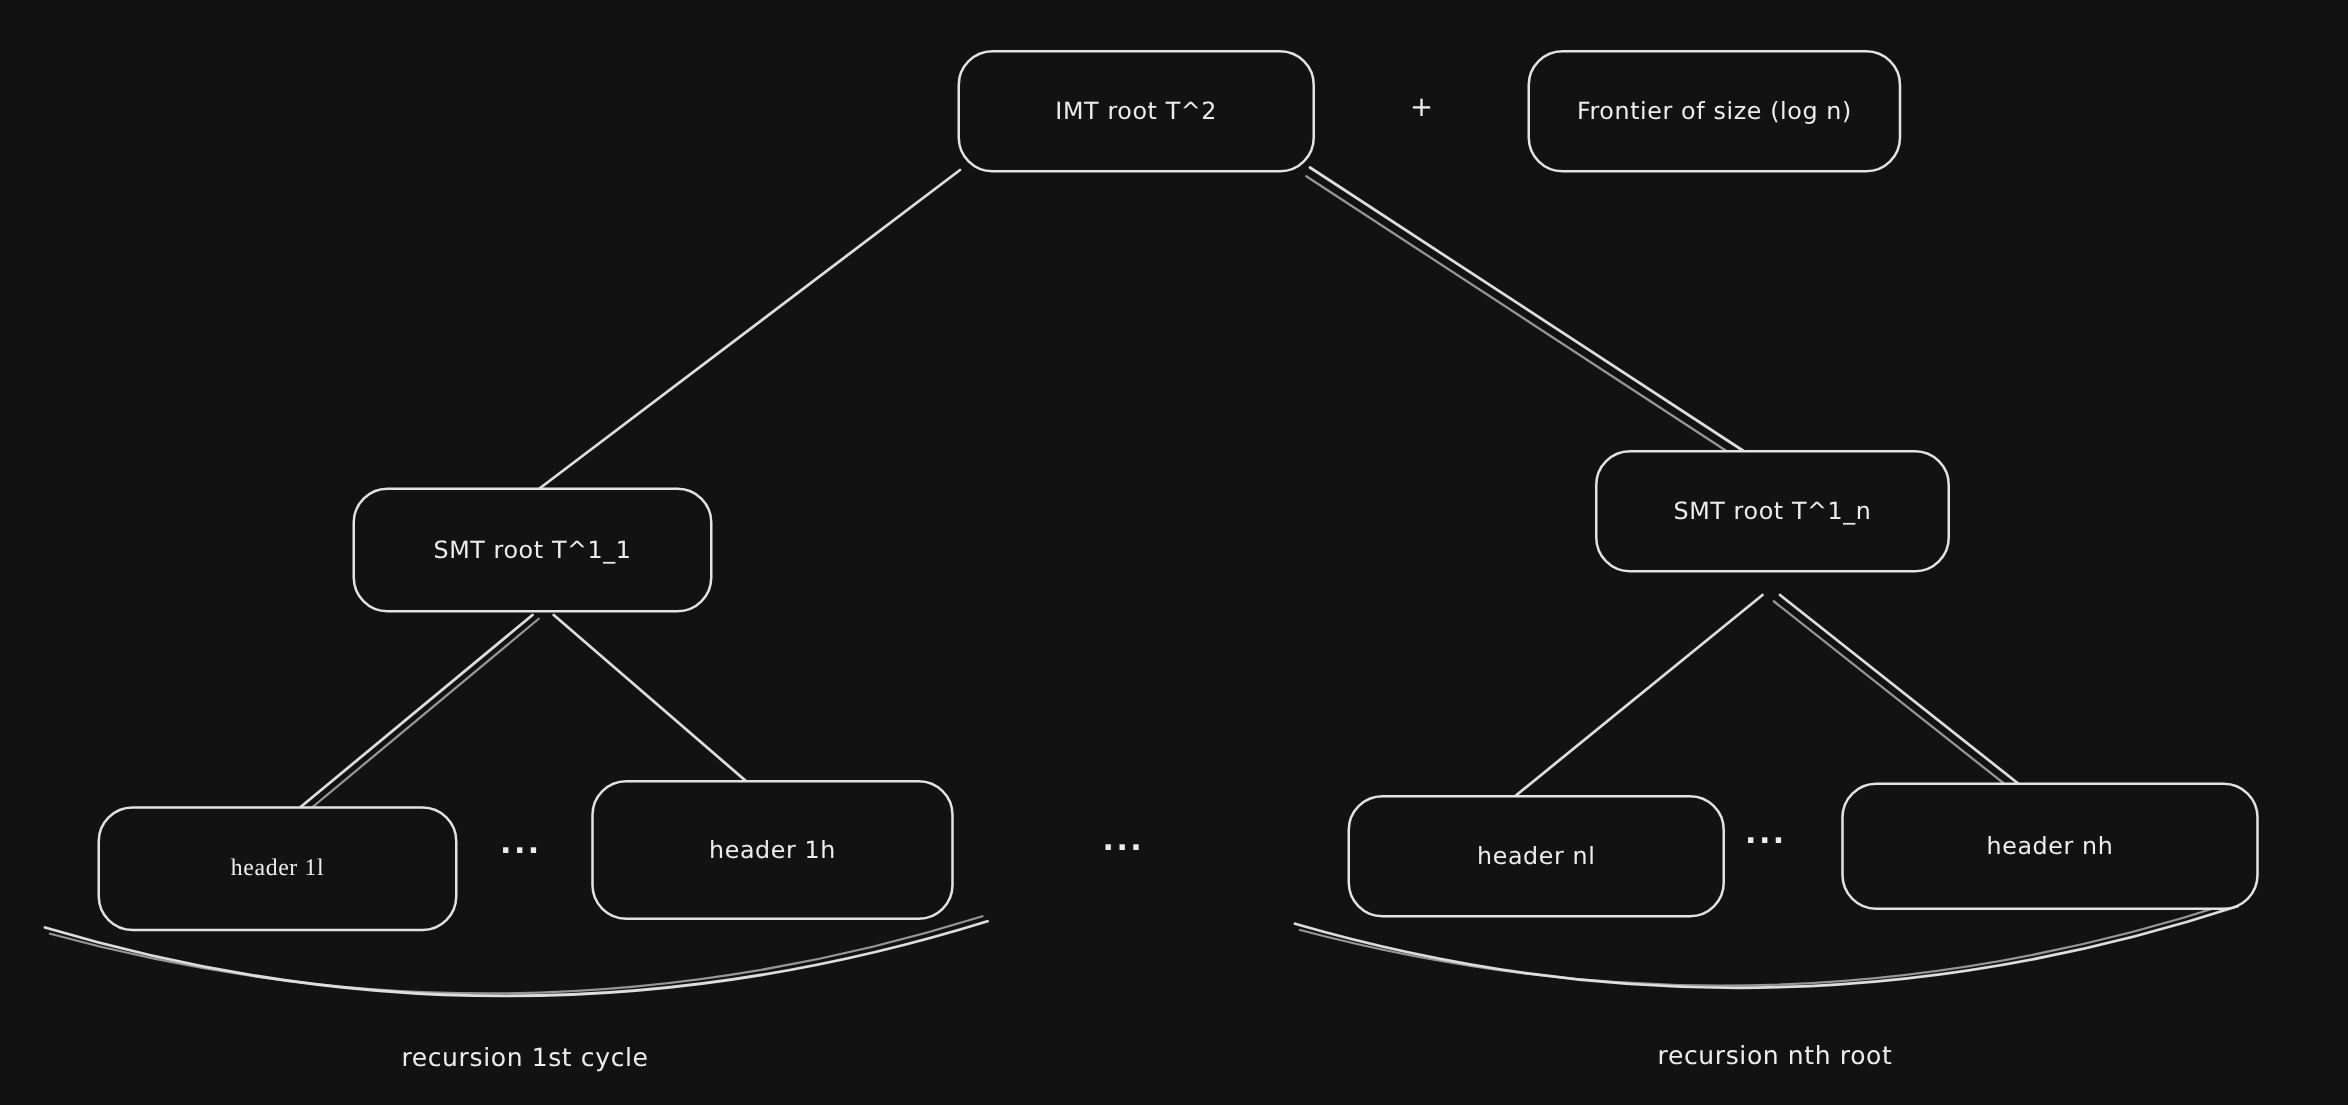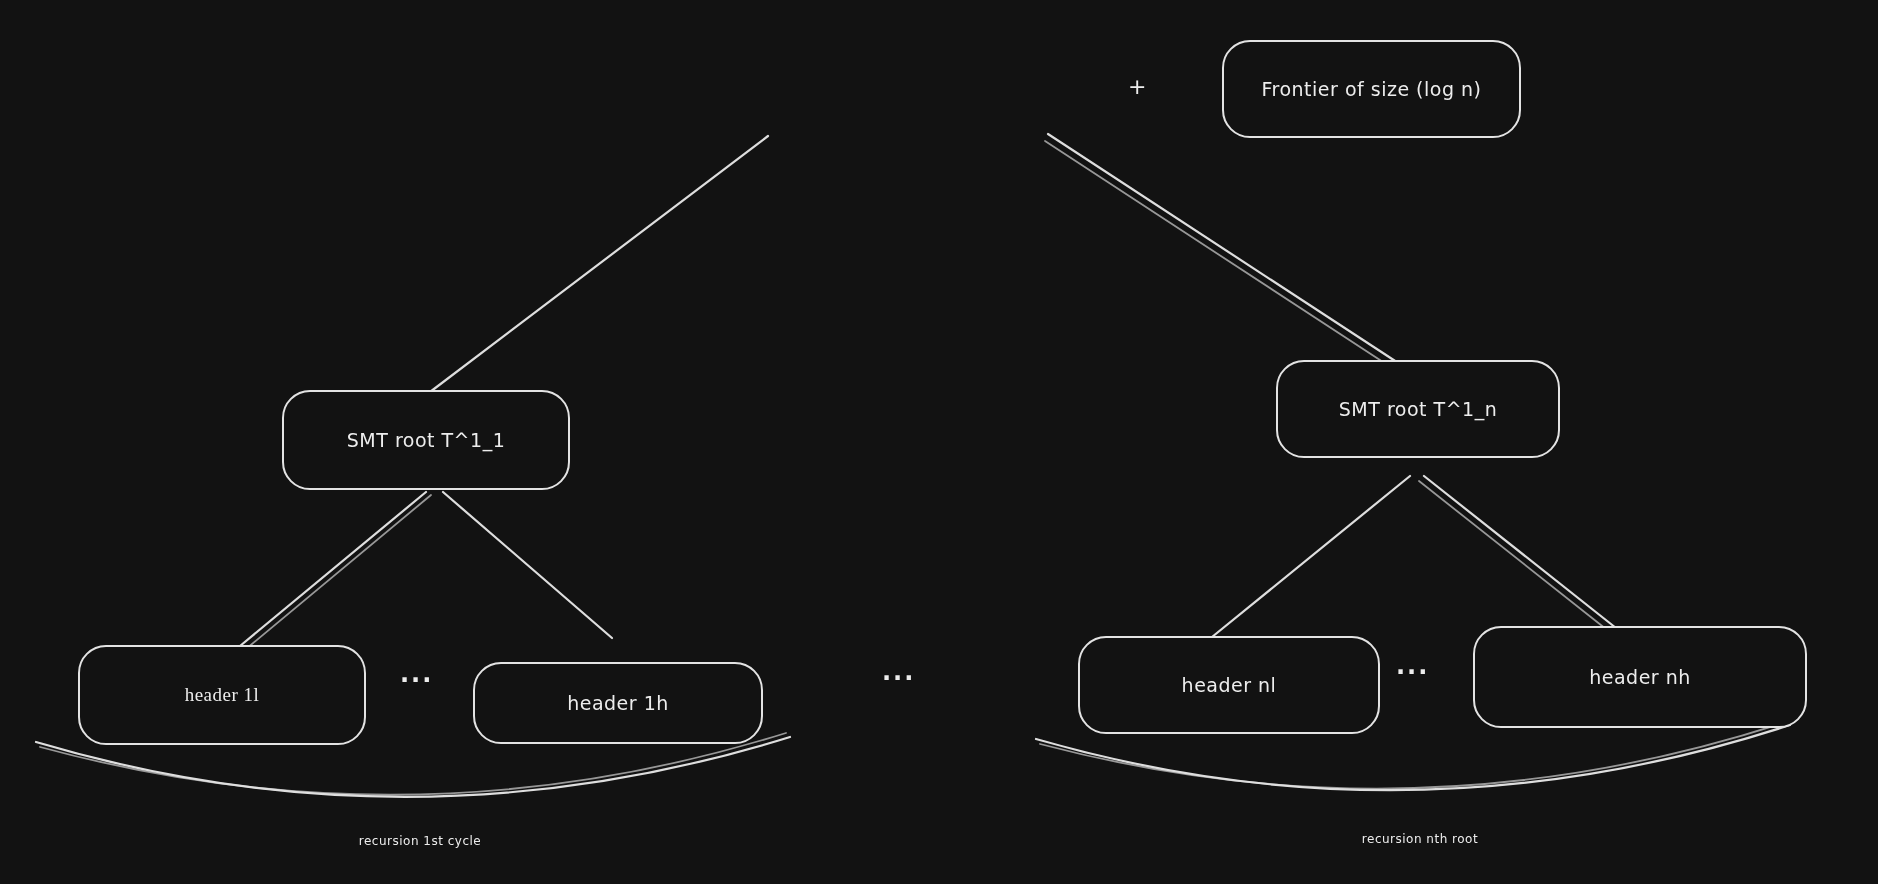--- a/index.html
+++ b/index.html
@@ -54,21 +54,21 @@
   }
   .plus {
     font-size: 22px;
   }
   .dots {
     font-size: 24px;
     letter-spacing: 2px;
     font-weight: 600;
   }
   .brace-label {
-    font-size: 12px;
+    font-size: 20px;
     width: 300px;
     text-align: center;
   }
 </style>
 </head>
 <body>
 
 <div class="canvas">
 
   <svg class="wires" viewBox="0 0 1878 884">
@@ -88,20 +88,23 @@
     <path d="M1424 476 L1616 628"></path>
     <path class="ghost" d="M1419 481 L1611 633"></path>
 
     <path d="M36 742 Q413 854 790 737"></path>
     <path class="ghost" d="M40 747 Q415 849 786 733"></path>
 
     <path d="M1036 739 Q1413 848 1790 725"></path>
     <path class="ghost" d="M1040 744 Q1415 843 1786 722"></path>
   </svg>
 
+  <div class="node" style="left:766px; top:40px; width:286px; height:98px;">
+    <span>IMT root T^2</span>
+  </div>
 
   <div class="floating-text plus" style="left:1128px; top:74px;">+</div>
 
   <div class="node" style="left:1222px; top:40px; width:299px; height:98px;">
     <span>Frontier of size (log n)</span>
   </div>
 
   <div class="node" style="left:282px; top:390px; width:288px; height:100px;">
     <span>SMT root T^1_1</span>
   </div>
@@ -109,21 +112,21 @@
   <div class="node" style="left:1276px; top:360px; width:284px; height:98px;">
     <span>SMT root T^1_n</span>
   </div>
 
   <div class="node" style="left:78px; top:645px; width:288px; height:100px;font-family:Liberation Serif, serif;">
     <span>header 1l</span>
   </div>
 
   <div class="floating-text dots" style="left:400px; top:660px;">...</div>
 
-  <div class="node" style="left:473px; top:662px; width:290px; height:82px;">
+  <div class="node" style="left:473px; top:624px; width:290px; height:112px;">
     <span>header 1h</span>
   </div>
 
   <div class="floating-text dots" style="left:882px; top:658px;">...</div>
 
   <div class="node" style="left:1078px; top:636px; width:302px; height:98px;">
     <span>header nl</span>
   </div>
 
   <div class="floating-text dots" style="left:1396px; top:652px;">...</div>

